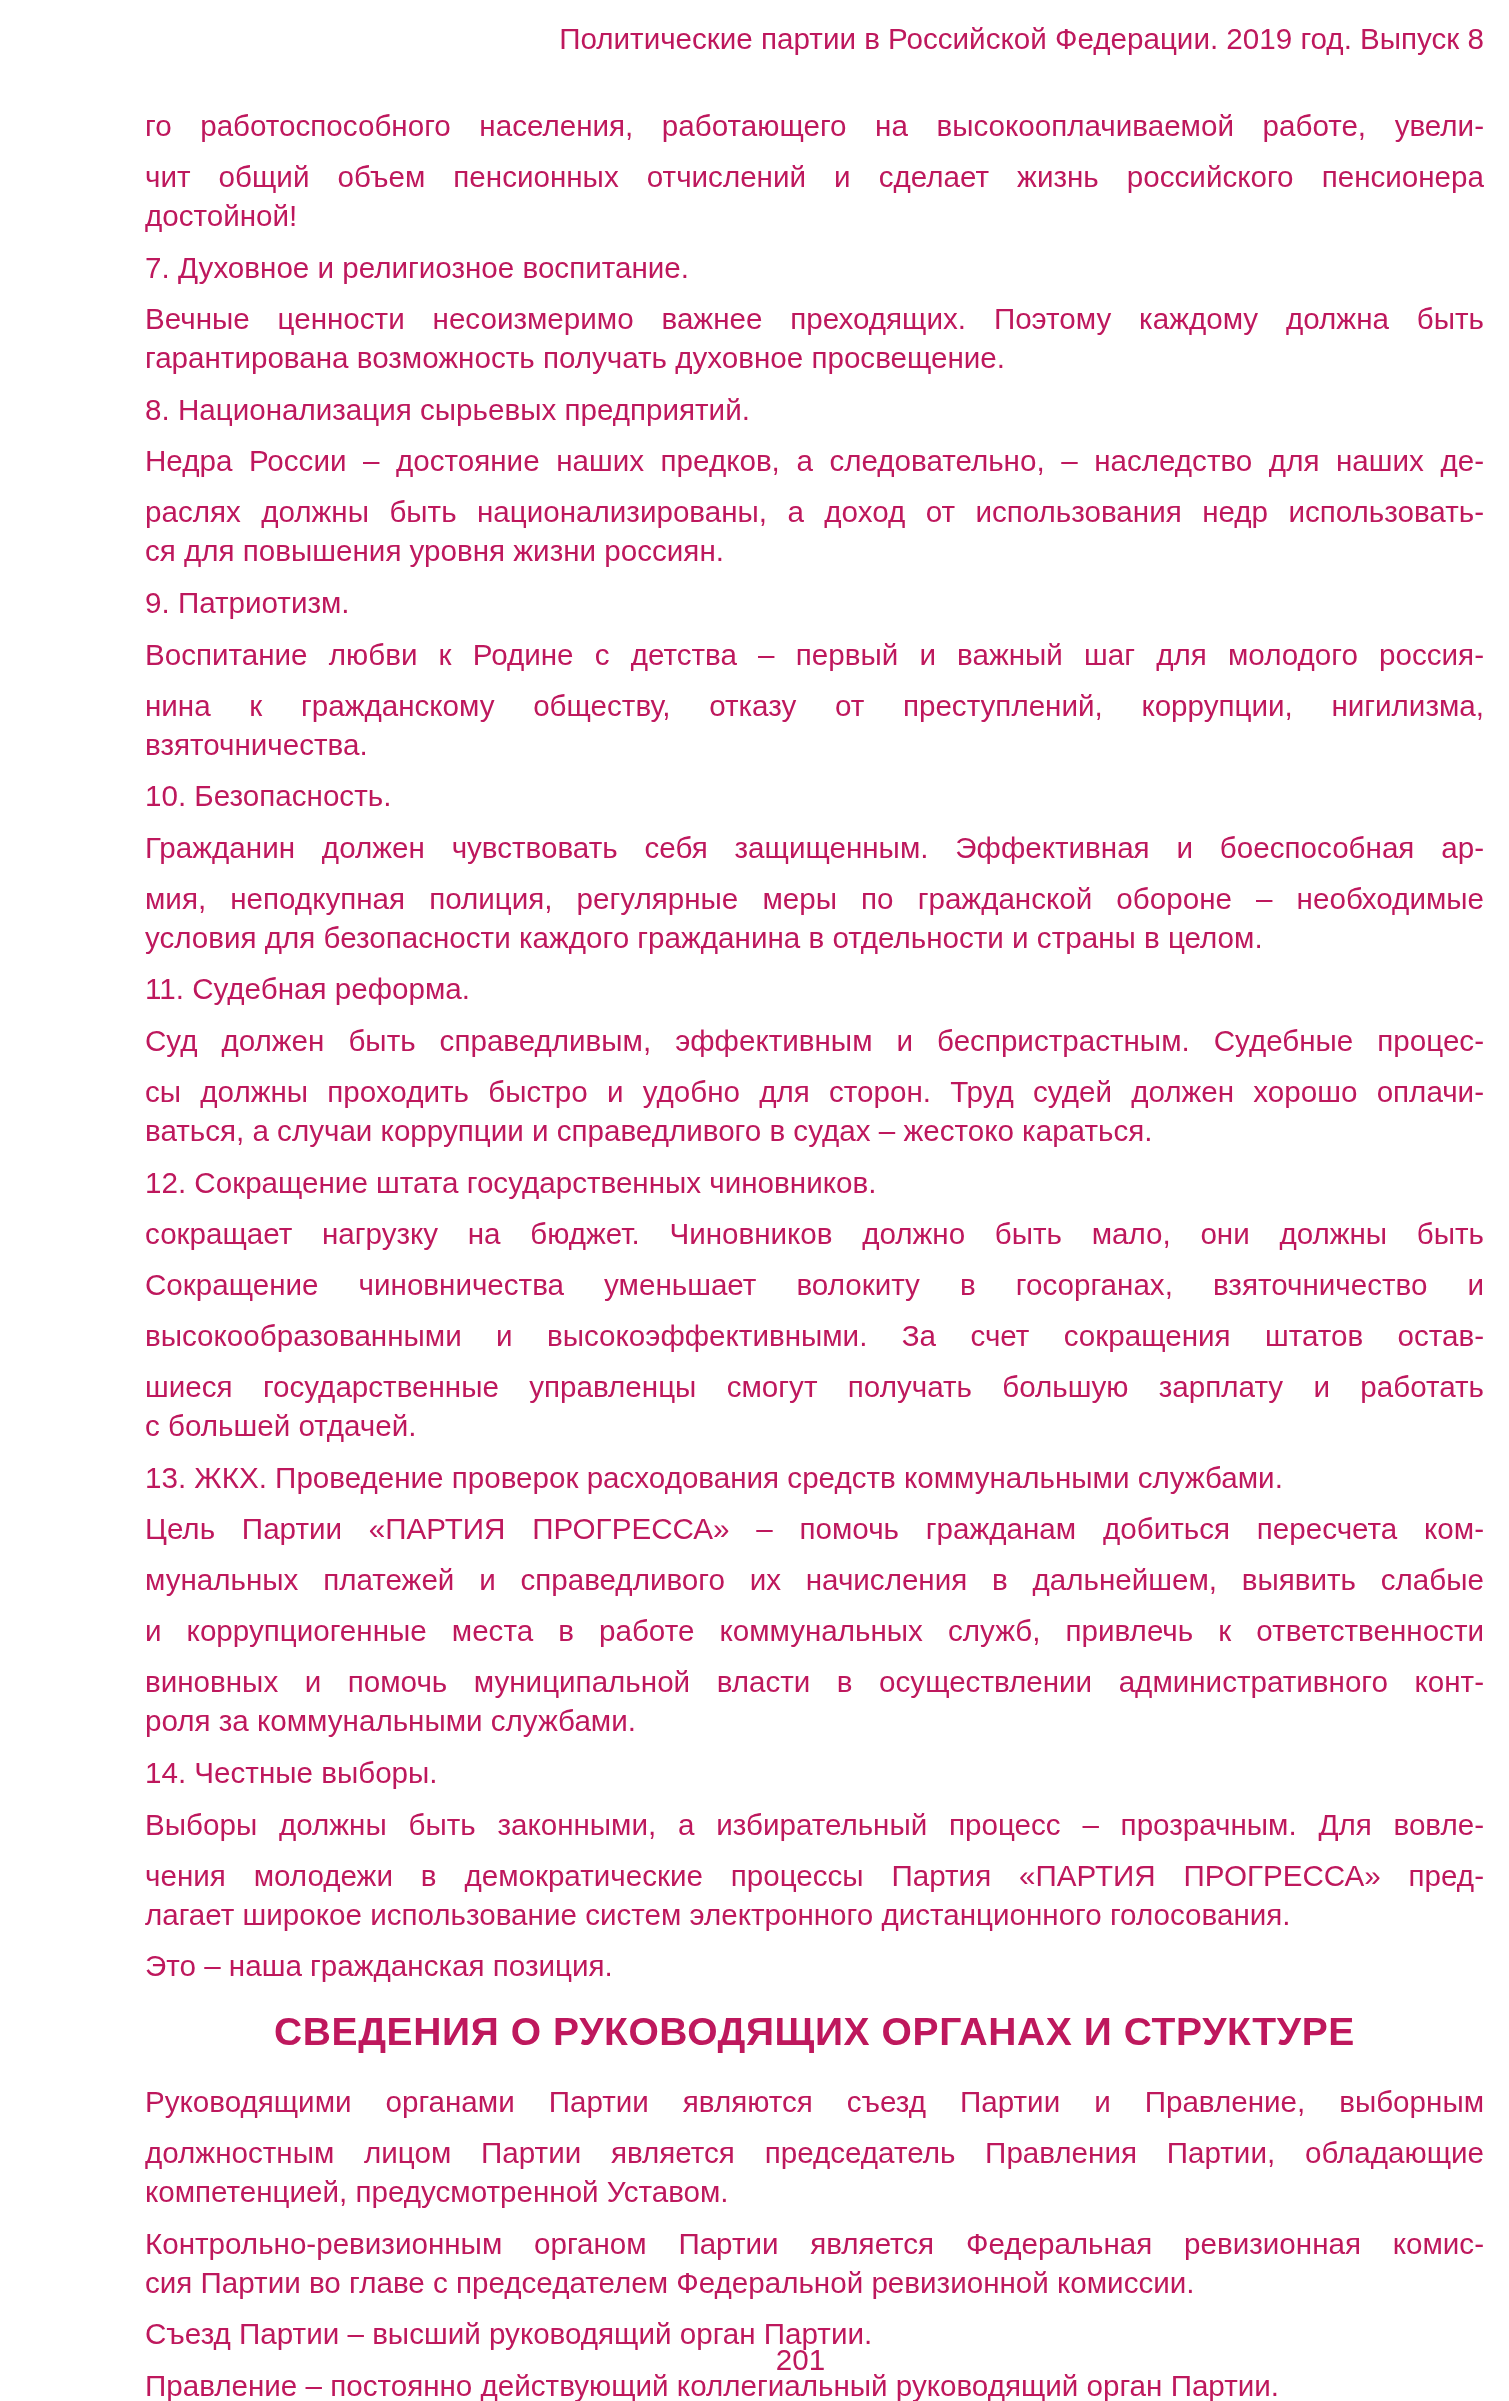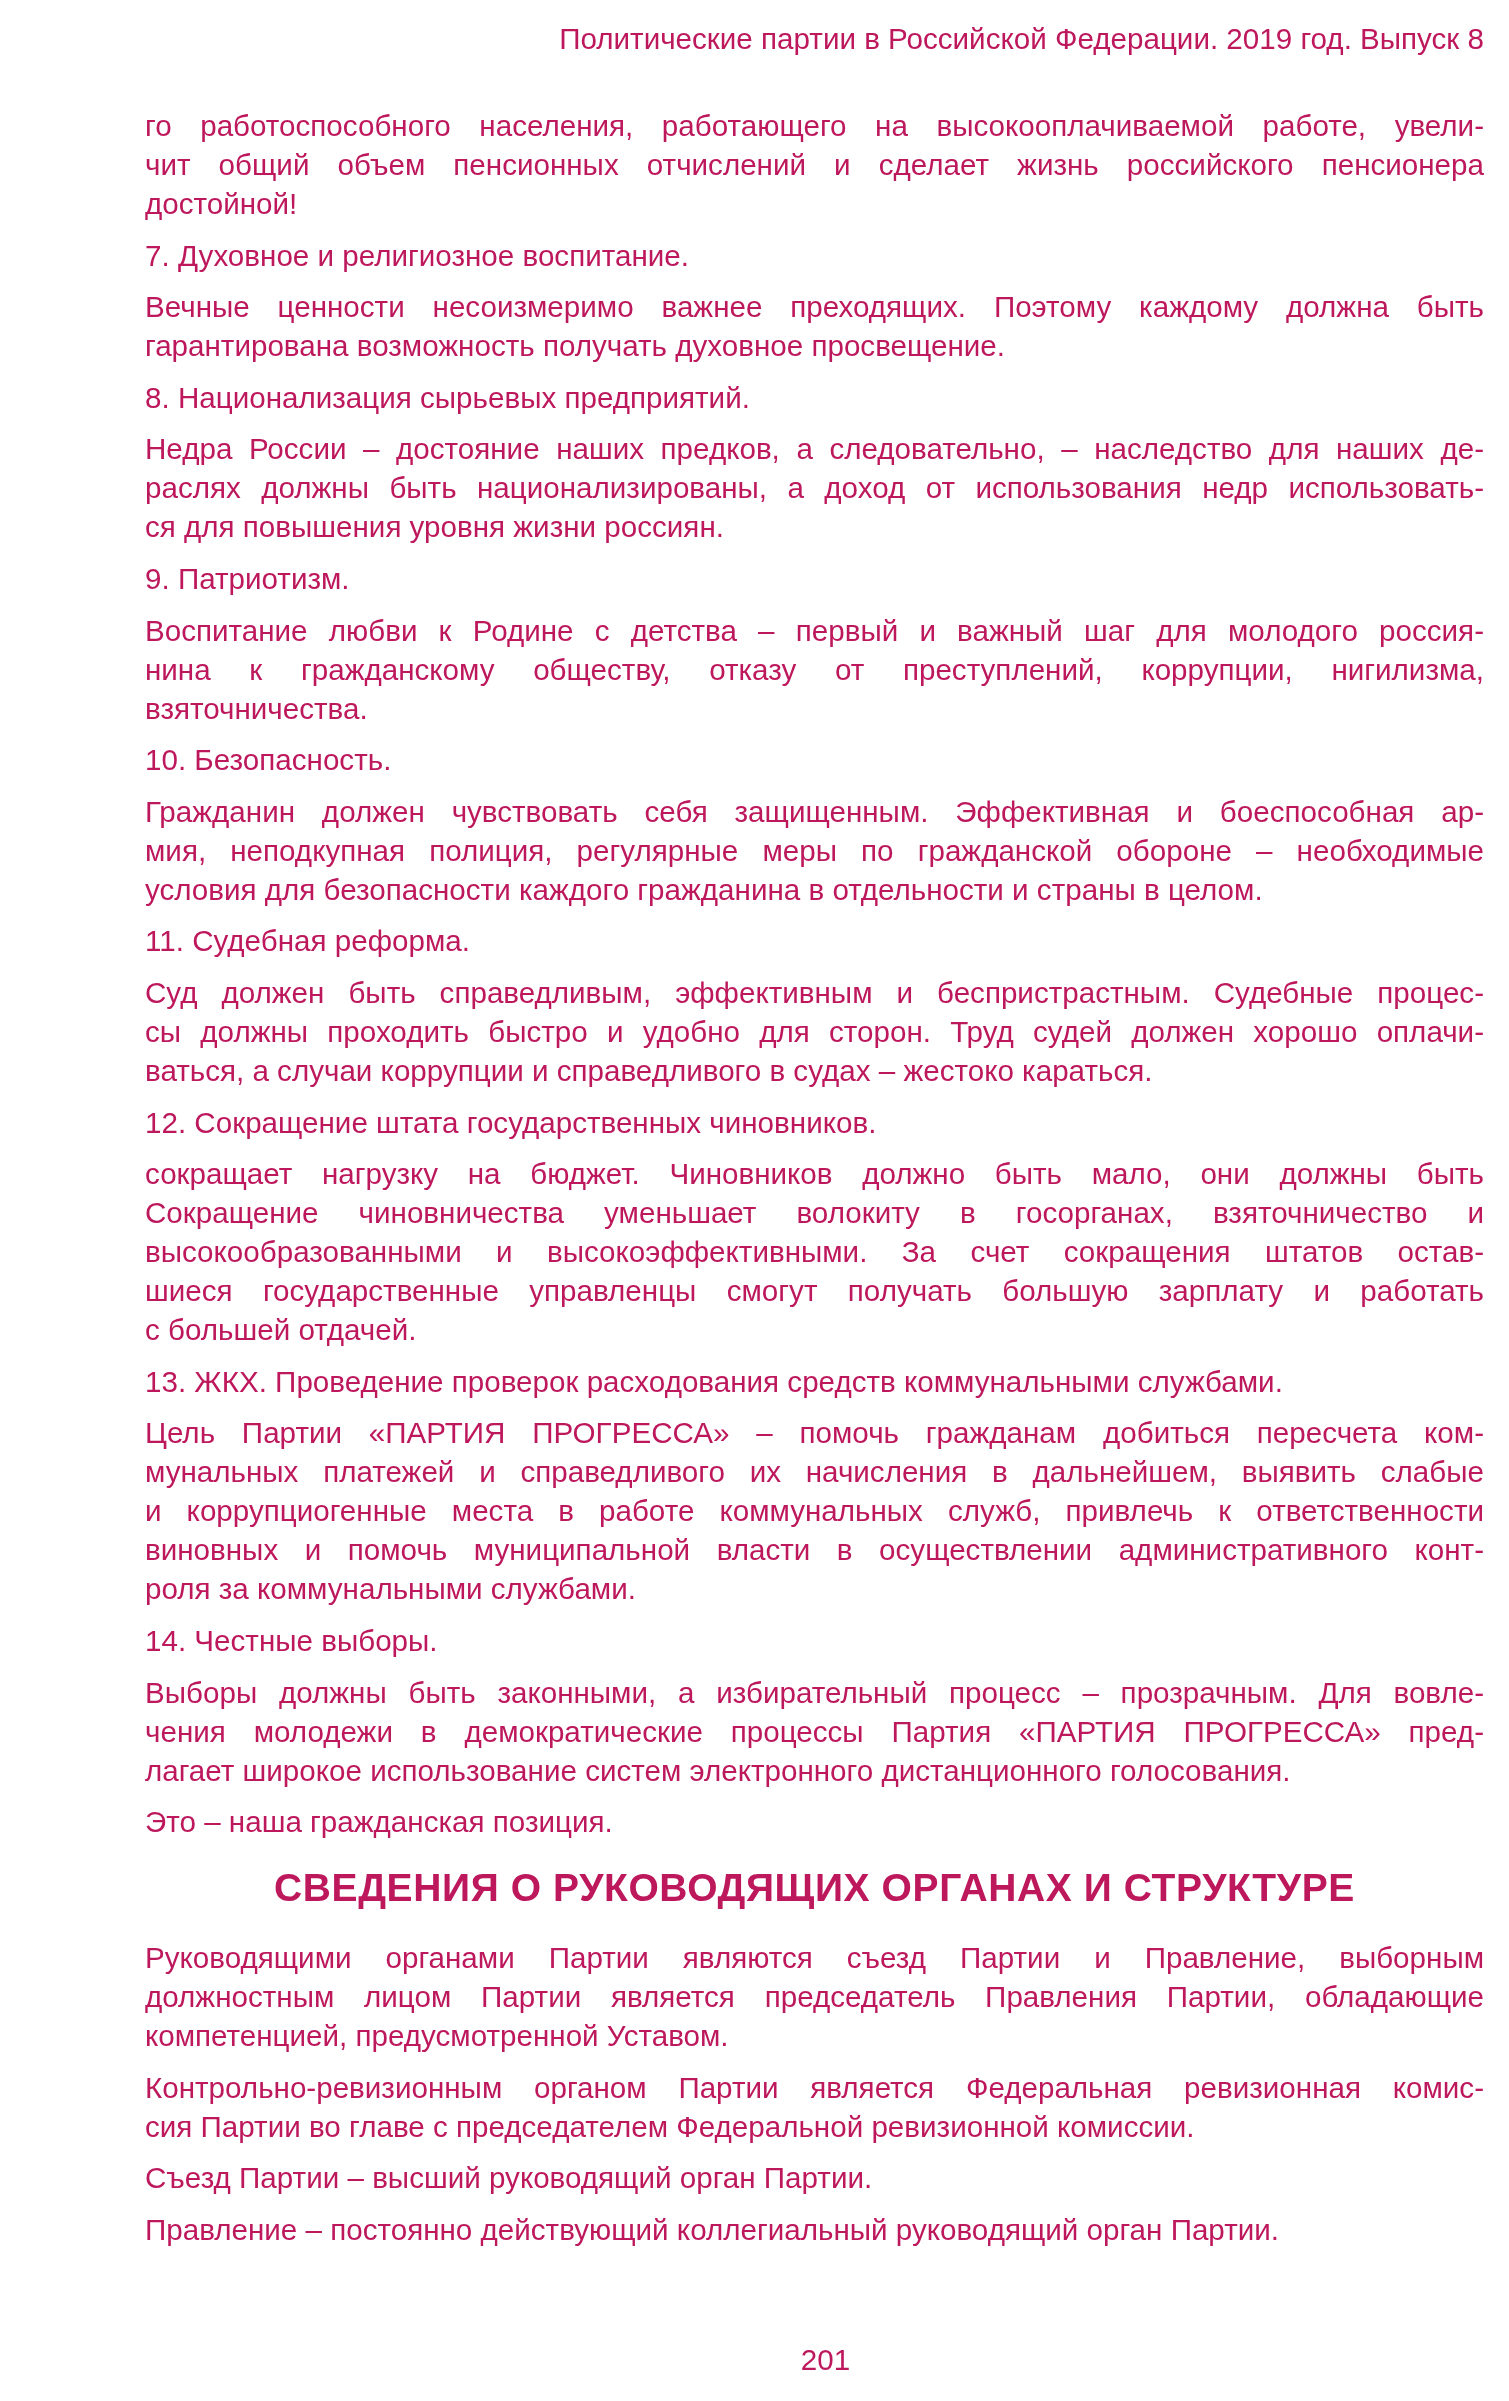--- a/index.html
+++ b/index.html
@@ -21,33 +21,33 @@
     top: 19px;
     width: 1339px;
   }
   .running-header {
     text-align: right;
     margin: 0 0 48px 0;
     white-space: nowrap;
   }
   .para { margin: 0 0 12.6px 0; padding: 0; }
   .ln { display: block; }
-  .ln.j { text-align: justify; text-align-last: justify; }
+  .ln.j { text-align: justify; text-align-last: justify; margin-top: 12px; }
   .ln.l { text-align: right; text-align-last: left; }
   .section-heading {
     font-size: 39px;
     line-height: 44px;
     font-weight: bold;
     text-align: center;
     margin: 25px 0 28px 0;
     letter-spacing: 0.6px;
   }
   .page-number {
     position: absolute;
-    left: 156px;
+    left: 131px;
     top: 2340px;
     width: 1339px;
     text-align: center;
   }
 </style>
 </head>
 <body>
 
 <div class="page">
   <div class="text-block">

